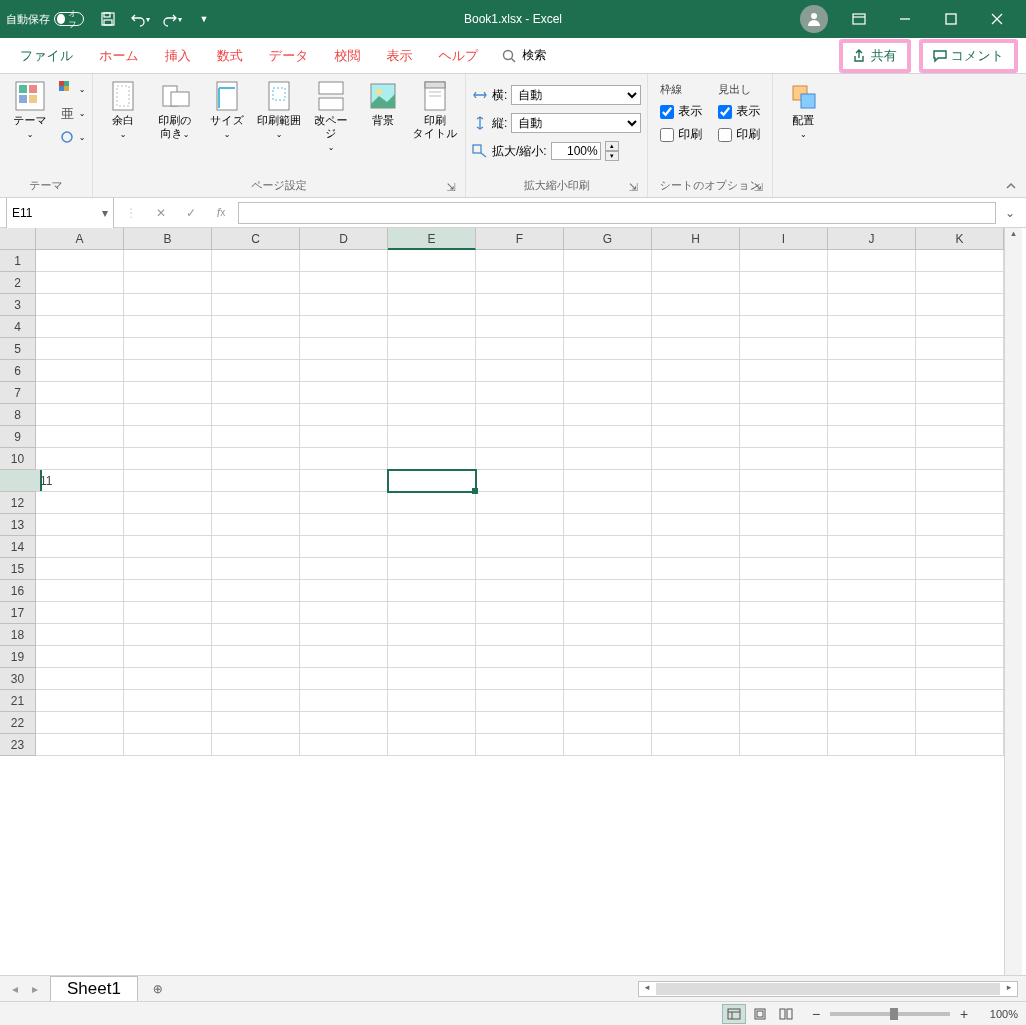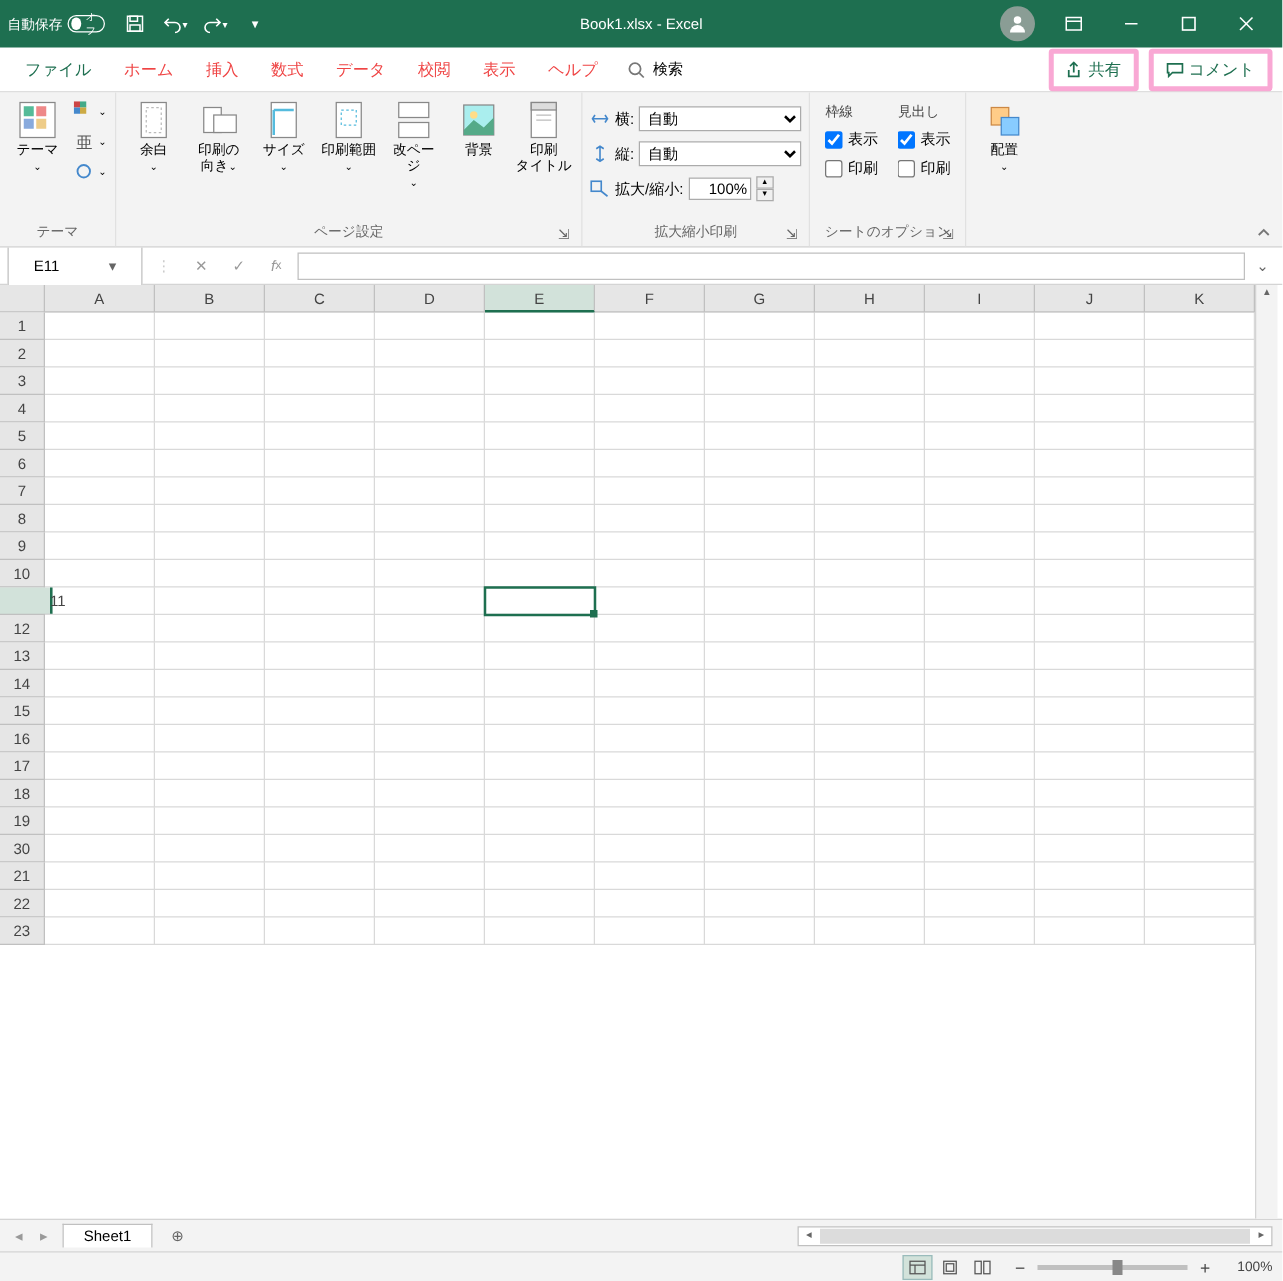--- a/index.html
+++ b/index.html
@@ -44,21 +44,21 @@
 .spin { display: flex; flex-direction: column; }
 .spin div { width: 14px; height: 10px; border: 1px solid #ababab; background: #f0f0f0; font-size: 7px; text-align: center; line-height: 8px; cursor: pointer; }
 .checkcol { display: flex; flex-direction: column; gap: 6px; padding: 4px 6px; font-size: 12px; }
 .checkcol .hdr { font-size: 11px; color: #444; }
 .checkcol label { display: flex; align-items: center; gap: 4px; cursor: pointer; }
 .checkcol input { width: 14px; height: 14px; }
 .collapse-ribbon { position: absolute; right: 8px; bottom: 4px; cursor: pointer; }
 
 
 .fbar { height: 30px; background: #fff; border-bottom: 1px solid #d4d4d4; display: flex; align-items: center; padding: 4px 6px; gap: 4px; }
-.namebox { width: 108px; height: 40px; border: 1px solid #c0c0c0; background: #fff; padding: 0 20px; display: flex; align-items: center; }
+.namebox { width: 108px; height: 40px; border: 1px solid #c0c0c0; background: #fff; padding: 0 5px; display: flex; align-items: center; }
 .namebox .dd { margin-left: auto; color: #666; }
 .fbar-btn { width: 26px; height: 22px; display: flex; align-items: center; justify-content: center; color: #999; cursor: pointer; }
 .formula-input { flex: 1; height: 22px; border: 1px solid #c0c0c0; padding: 0 4px; }
 .fbar-expand { width: 20px; color: #666; text-align: center; cursor: pointer; }
 
 
 .gridwrap { flex: 1; display: flex; overflow: hidden; position: relative; }
 .grid { display: grid; grid-template-columns: 36px repeat(11, 88px); grid-auto-rows: 22px; }
 .hdr-cell { background: #e6e6e6; border-right: 1px solid #c0c0c0; border-bottom: 1px solid #c0c0c0; text-align: center; font-size: 12px; color: #444; line-height: 22px; cursor: pointer; }
 .hdr-cell.col.sel { background: #d2e2da; border-bottom: 2px solid #1e6f50; }
@@ -67,21 +67,21 @@
 .cell { border-right: 1px solid #d9d9d9; border-bottom: 1px solid #d9d9d9; cursor: cell; }
 .cell.selected { outline: 2px solid #1e6f50; outline-offset: -1px; position: relative; }
 .cell.selected::after { content: ""; position: absolute; right: -3px; bottom: -3px; width: 6px; height: 6px; background: #1e6f50; }
 .vscroll { width: 18px; background: #f3f3f3; border-left: 1px solid #d4d4d4; position: relative; }
 .vscroll .track-btn { height: 18px; text-align: center; font-size: 9px; color: #666; cursor: pointer; }
 
 
 .sheetbar { height: 26px; background: #f3f3f3; border-top: 1px solid #d4d4d4; display: flex; align-items: center; }
 .sheetnav { display: flex; padding: 0 6px; gap: 2px; }
 .sheetnav div { width: 18px; text-align: center; color: #999; cursor: pointer; }
-.sheettab { background: #fff; border: 1px solid #c0c0c0; border-bottom: none; padding: 2px 16px; font-size: 12px; cursor: pointer; }
+.sheettab { background: #fff; border: 1px solid #c0c0c0; border-bottom: none; padding: 2px 16px; font-size: 17px; cursor: pointer; }
 .addsheet { width: 24px; text-align: center; color: #666; cursor: pointer; margin-left: 8px; }
 .hscroll { flex: 1; margin: 0 8px; height: 16px; background: #fff; border: 1px solid #c0c0c0; display: flex; }
 .hscroll .btn { width: 16px; text-align: center; font-size: 9px; color: #666; cursor: pointer; }
 .hscroll .thumb { flex: 1; background: #dcdcdc; margin: 1px; }
 
 
 .statusbar { height: 24px; background: #f3f3f3; border-top: 1px solid #d4d4d4; display: flex; align-items: center; padding: 0 8px; font-size: 11px; color: #444; }
 .viewbtns { margin-left: auto; display: flex; align-items: center; gap: 2px; }
 .viewbtn { width: 24px; height: 20px; display: flex; align-items: center; justify-content: center; cursor: pointer; border: 1px solid transparent; }
 .viewbtn.active { background: #d2e2da; border: 1px solid #9bb; }

